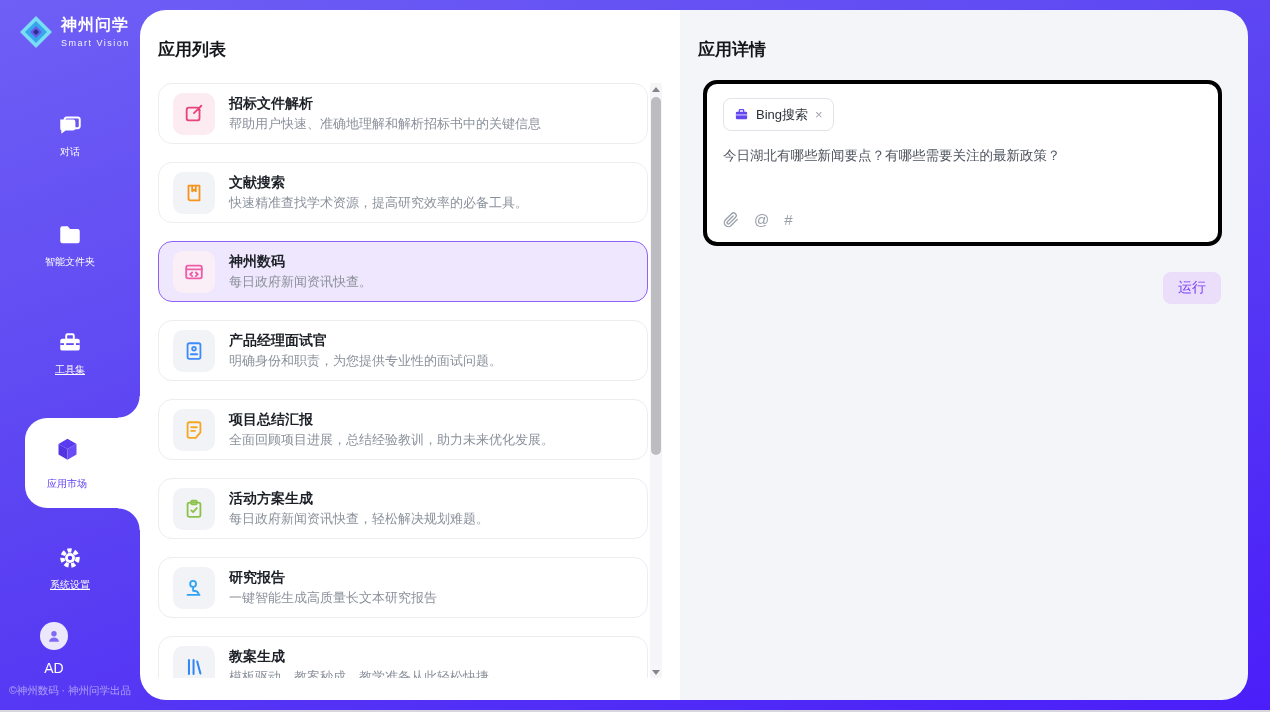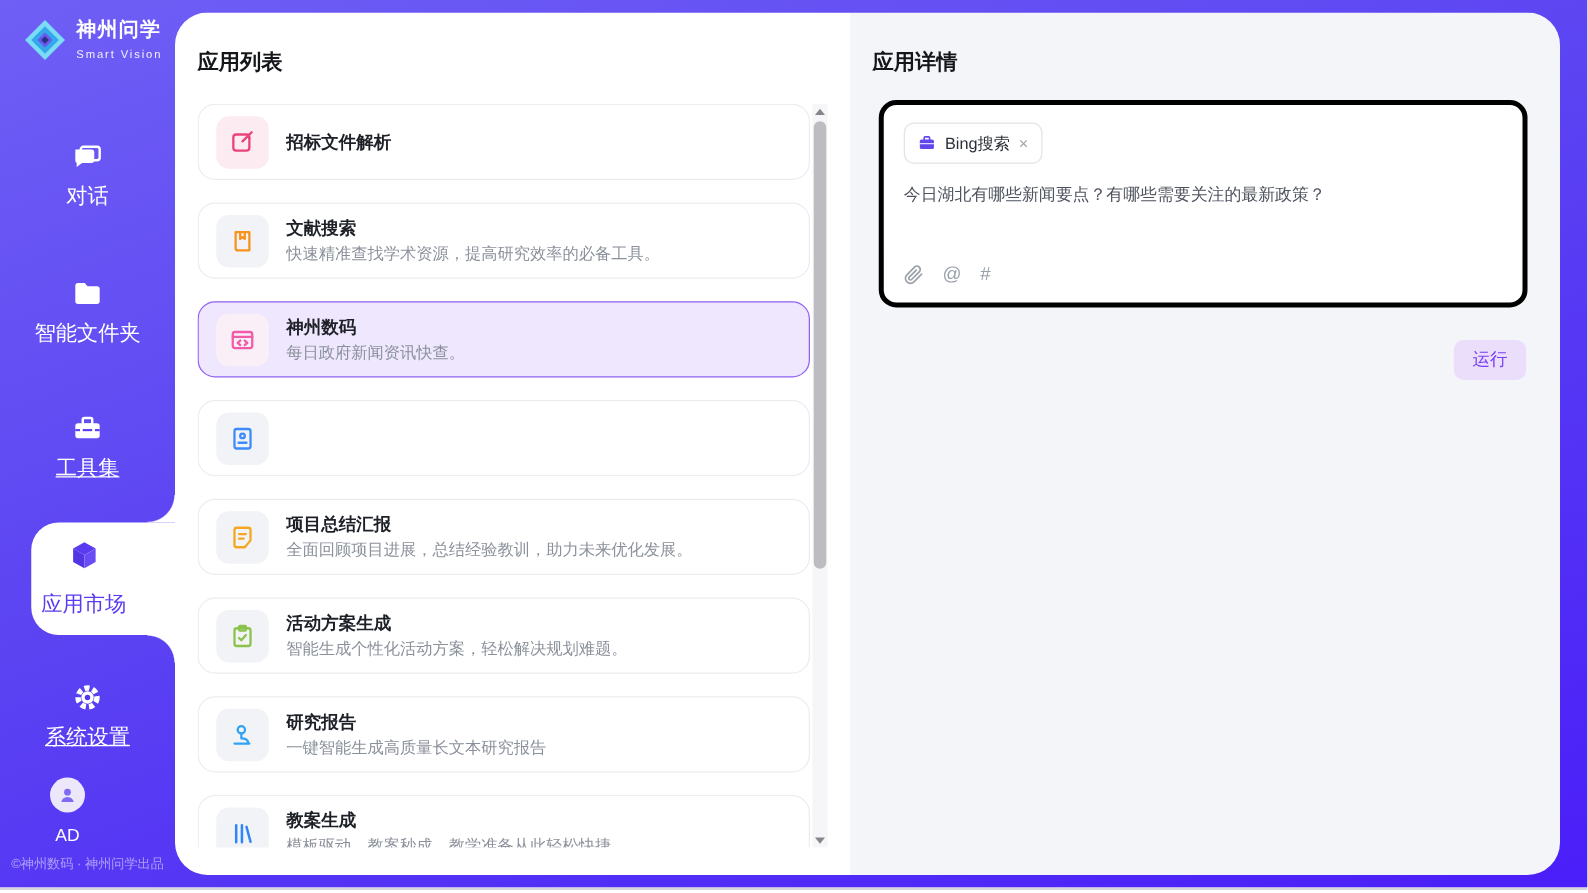--- a/index.html
+++ b/index.html
@@ -18,21 +18,21 @@
   
   .sidebar{position:absolute;left:0;top:0;width:140px;height:710px;}
   .logo{position:absolute;left:18px;top:14px;display:flex;align-items:center;gap:7px;}
   .logo-text{color:#fff;line-height:1;}
   .logo-title{font-size:16px;font-weight:700;letter-spacing:1px;}
   .logo-sub{font-size:9px;margin-top:6px;letter-spacing:1.5px;opacity:.92;}
   .nav-item{
     position:absolute;left:0;width:140px;display:flex;flex-direction:column;
     align-items:center;gap:7px;color:#fff;cursor:pointer;
   }
-  .nav-label{font-size:17px;color:#fff;}
+  .nav-label{font-size:10px;color:#fff;}
   .nav-label.underlined{text-decoration:underline;}
   
   .nav-bubble{
     position:absolute;left:25px;top:418px;width:115px;height:90px;
     background:#fff;border-radius:22px 0 0 22px;cursor:pointer;
   }
   .nav-bubble-inner{
     width:84px;height:100%;display:flex;flex-direction:column;
     align-items:center;justify-content:center;gap:14px;
   }
@@ -200,20 +200,21 @@
           <span class="card-icon" style="background-color: rgb(252, 236, 242);">
             <svg width="22" height="22" viewBox="0 0 24 24">
                 <g fill="none" stroke-width="2" stroke-linecap="round" stroke-linejoin="round" stroke="#e8437a">
               <rect x="4" y="5" width="14" height="14" rx="2.5"></rect>
                   <path d="M12 11 L20 3 M16.5 6.5 l1.5 1.5"></path>
             </g>
               </svg>
           </span>
           <span class="card-text">
             <span class="card-title">招标文件解析</span>
+            <span class="card-desc">帮助用户快速、准确地理解和解析招标书中的关键信息</span>
           </span>
         </div>
 
         <div class="card">
           <span class="card-icon" style="background-color: rgb(242, 243, 246);">
             <svg width="22" height="22" viewBox="0 0 24 24">
                 <g fill="none" stroke-width="2" stroke-linecap="round" stroke-linejoin="round" stroke="#f7941d">
               <path d="M6 4 h12 v16 H8 a2 2 0 0 1 -2 -2 z"></path>
                   <path d="M14 4 v6 l-2 -1.6 L10 10 V4"></path>
             </g>
@@ -245,20 +246,22 @@
           <span class="card-icon" style="background-color: rgb(242, 243, 246);">
             <svg width="22" height="22" viewBox="0 0 24 24">
                 <g fill="none" stroke-width="2" stroke-linecap="round" stroke-linejoin="round" stroke="#3d8bfd">
               <rect x="5" y="3.5" width="14" height="17" rx="2"></rect>
                   <circle cx="12" cy="9.5" r="2"></circle>
                   <path d="M8.5 15.5 h7"></path>
             </g>
               </svg>
           </span>
           <span class="card-text">
+            <span class="card-title">产品经理面试官</span>
+            <span class="card-desc">明确身份和职责，为您提供专业性的面试问题。</span>
           </span>
         </div>
 
         <div class="card">
           <span class="card-icon" style="background-color: rgb(242, 243, 246);">
             <svg width="22" height="22" viewBox="0 0 24 24">
                 <g fill="none" stroke-width="2" stroke-linecap="round" stroke-linejoin="round" stroke="#f5a623">
               <path d="M5 5.5 a2 2 0 0 1 2 -2 h10 a2 2 0 0 1 2 2 v9 l-5 6 H7 a2 2 0 0 1 -2 -2 z"></path>
                   <path d="M9 9 h6 M9 13 h4"></path>
             </g>
@@ -275,21 +278,21 @@
             <svg width="22" height="22" viewBox="0 0 24 24">
                 <g fill="none" stroke-width="2" stroke-linecap="round" stroke-linejoin="round" stroke="#8bc34a">
               <rect x="5" y="5" width="14" height="15.5" rx="2"></rect>
                   <rect x="9" y="3" width="6" height="4" rx="1"></rect>
                   <path d="M9 13.5 l2 2 4 -4.5"></path>
             </g>
               </svg>
           </span>
           <span class="card-text">
             <span class="card-title">活动方案生成</span>
-            <span class="card-desc">智能生成个性化活动方案，轻松解决规划难题。</span>
+            <span class="card-desc">每日政府新闻资讯快查，轻松解决规划难题。</span>
           </span>
         </div>
 
         <div class="card">
           <span class="card-icon" style="background-color: rgb(242, 243, 246);">
             <svg width="22" height="22" viewBox="0 0 24 24">
                 <g fill="none" stroke-width="2" stroke-linecap="round" stroke-linejoin="round" stroke="#31a3f5">
               <circle cx="11" cy="7.5" r="3.2"></circle>
                   <path d="M11 10.7 v4.3 M11 15 c3.5 0 5.5 1.2 6 3.5 M5 19.5 h13"></path>
             </g>

